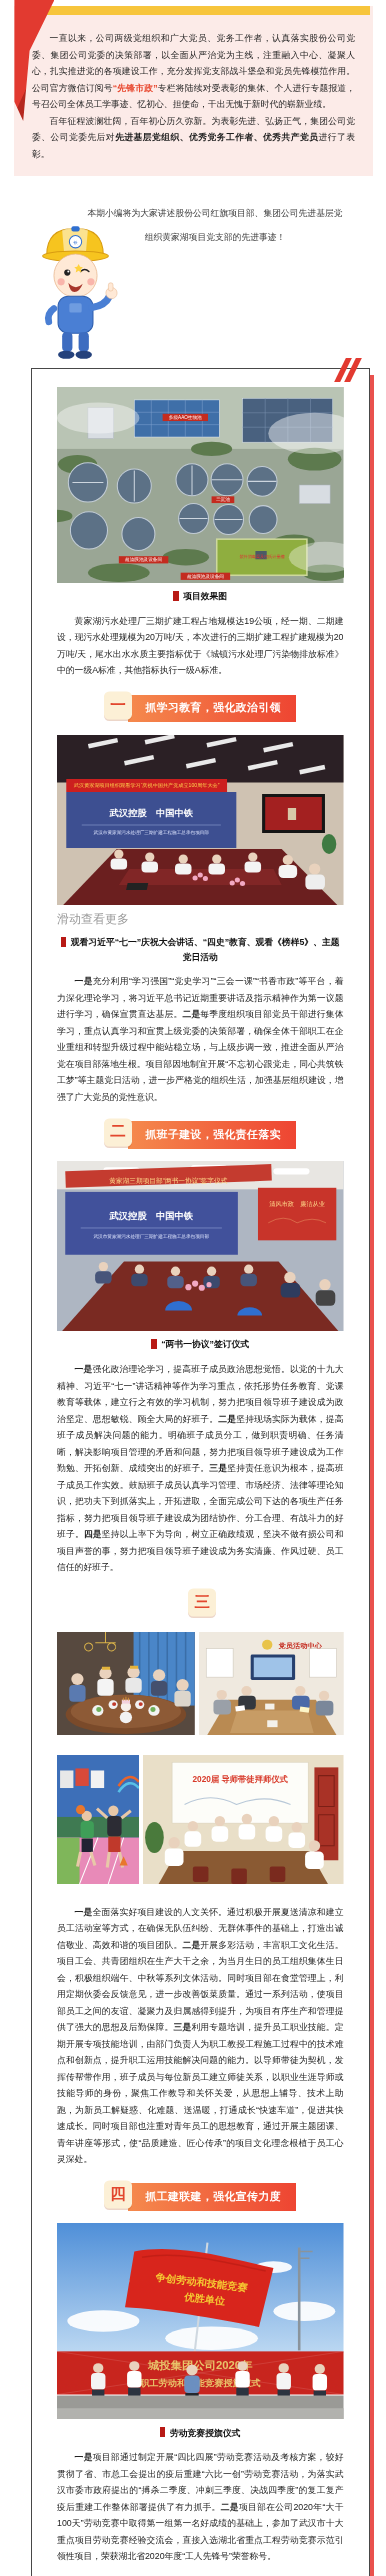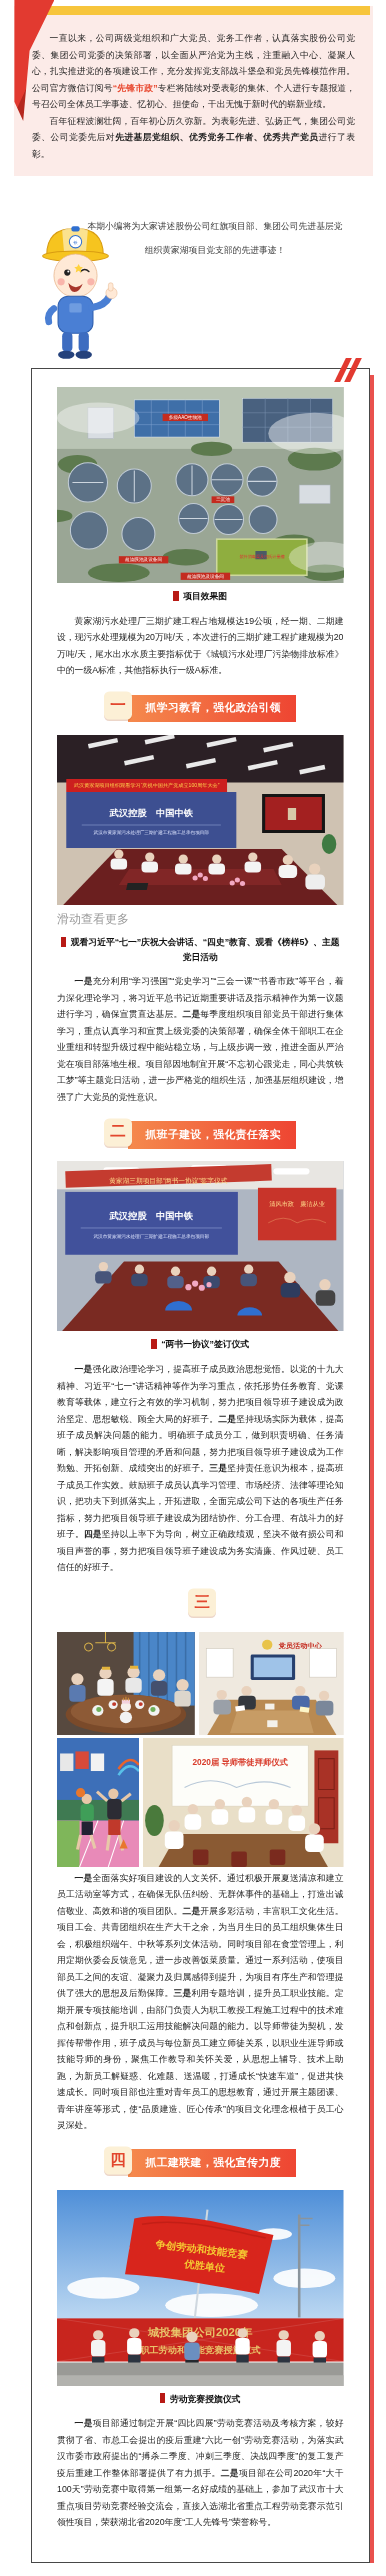--- a/index.html
+++ b/index.html
@@ -8,21 +8,21 @@
   .intro-wrap{position:relative;padding-top:6.2px;}
   .gold-bar{position:absolute;top:6.2px;left:25px;width:345px;height:8.8px;background:#f7c53c;z-index:2;}
   .ribbon{position:absolute;top:0;left:14.4px;width:40px;height:121px;z-index:3;
           background:linear-gradient(115deg,#e23a30 55%,#b5281f 56%);
           clip-path:polygon(0 0,100% 0,38% 42%,22% 100%,0 84%);}
   .intro-box{position:relative;margin:0 14.4px;background:#fcebe8;padding:24px 17.5px 13.4px;z-index:1;}
   .intro-p{margin:0;font-size:8.8px;line-height:16.5px;text-align:justify;text-indent:2em;color:#1e1e1e;}
   .intro-p .b{font-weight:bold;}
   
   .speech-area{position:relative;height:192px;}
-  .speech-text{position:absolute;left:87px;top:38px;width:256px;font-size:8.8px;line-height:24px;
+  .speech-text{position:absolute;left:87px;top:25px;width:256px;font-size:8.8px;line-height:24px;
                color:#3a3a3a;text-align:center;}
   .brace{position:absolute;left:72px;top:77px;}
   .mascot{position:absolute;left:26px;top:39px;}
   
   .frame-outer{position:relative;margin:0 13.4px 7.2px 31px;}
   .frame-red{position:absolute;left:5.2px;top:7.2px;right:0;bottom:0;background:#e9514d;}
   .slash{position:absolute;top:-9.3px;right:17.5px;z-index:5;}
   .slash span{display:inline-block;width:5.7px;height:24px;background:#e23a30;transform:skewX(-26deg);margin-left:4.6px;}
   .frame-white{position:relative;margin:0 4.1px 9.3px 0;background:#fff;border:0.5px solid #474747;
                padding:18.5px 25px 26px;z-index:1;}
@@ -33,21 +33,21 @@
   .body-p .b{font-weight:bold;margin-top:20px;}
   .caption{text-align:center;font-size:8.8px;font-weight:bold;color:#111;margin:5.2px 0 9.3px;line-height:14.4px;}
   .cap-mark{display:inline-block;width:5.2px;height:9.8px;background:#b81a15;margin-right:4.6px;vertical-align:-1.5px;}
   .hint{text-align:left;color:#9a9a9a;font-size:12px;margin:2.1px 0 7.2px;}
   .sec-badge{display:flex;justify-content:center;align-items:center;margin:15.5px 0 12.4px;}
   .num-box{width:28px;height:28px;background:#fcf0d6;border-radius:5.2px;display:flex;align-items:center;
            justify-content:center;font-size:15.5px;font-weight:bold;color:#e2472e;z-index:1;margin-right:-4.1px;
            transform:translateY(-2.6px);box-shadow:0 1.5px 0 rgba(180,90,40,.25);}
   .bar{background:linear-gradient(90deg,#f58a4d,#ee4532);color:#fff;font-weight:bold;font-size:10.8px;
        padding:6.7px 15.5px 6.7px 17.5px;letter-spacing:0.5px;}
-  .row{display:flex;gap:4px;margin-bottom:3px;}
+  .row{display:flex;gap:4px;margin-bottom:20px;}
   .row figure{margin:0;}
 </style>
 </head>
 <body>
 
 <div class="intro-wrap">
   <div class="ribbon"></div>
   <div class="gold-bar"></div>
   <div class="intro-box">
     <p class="intro-p"><span>一直以来，公司两级党组织和广大党员、党务工作者，认真落实股份公司党委、集团公司党委的决策部署，以全面从严治党为主线，注重融入中心、凝聚人心，扎实推进党的各项建设工作，充分发挥党支部战斗堡垒和党员先锋模范作用。公司官方微信订阅号</span><span class="b" style="color: rgb(232, 71, 46);">“先锋市政”</span><span>专栏将陆续对受表彰的集体、个人进行专题报道，号召公司全体员工学事迹、忆初心、担使命，干出无愧于新时代的崭新业绩。</span></p>

